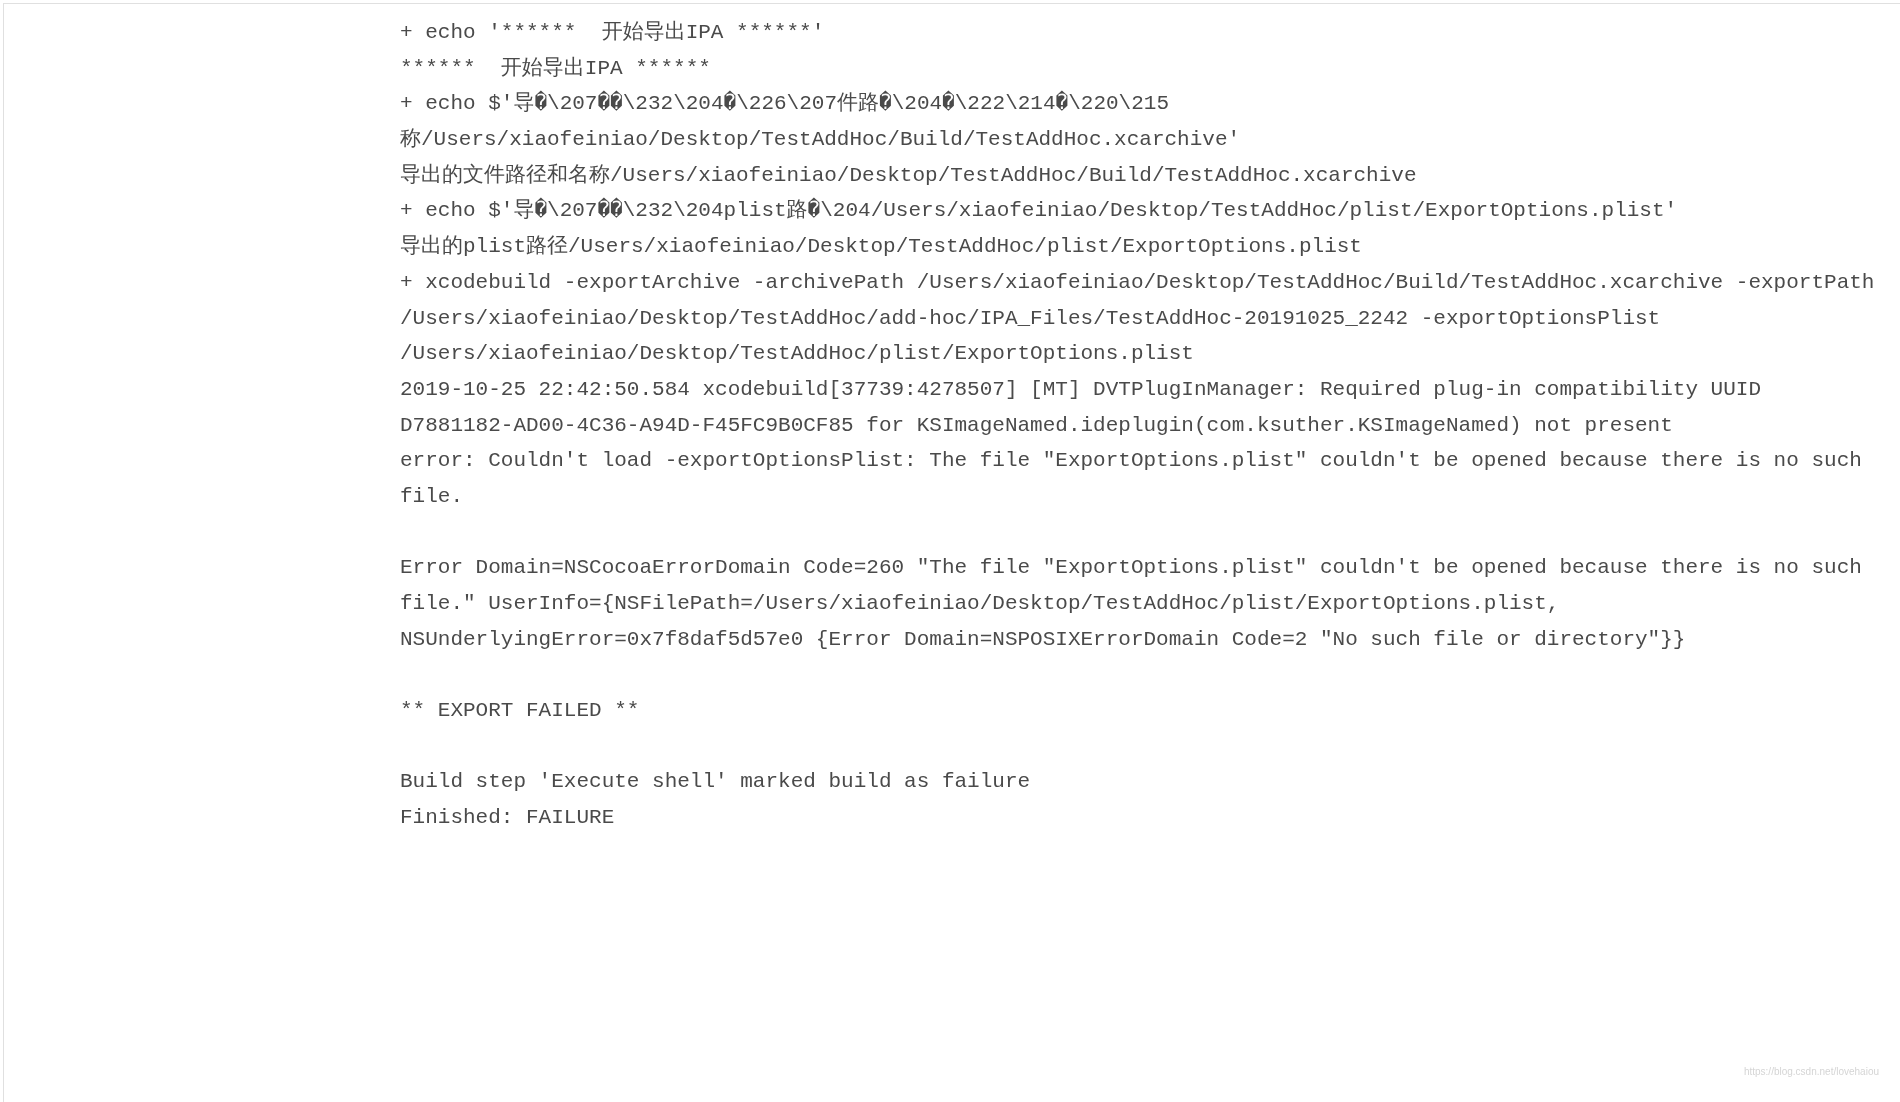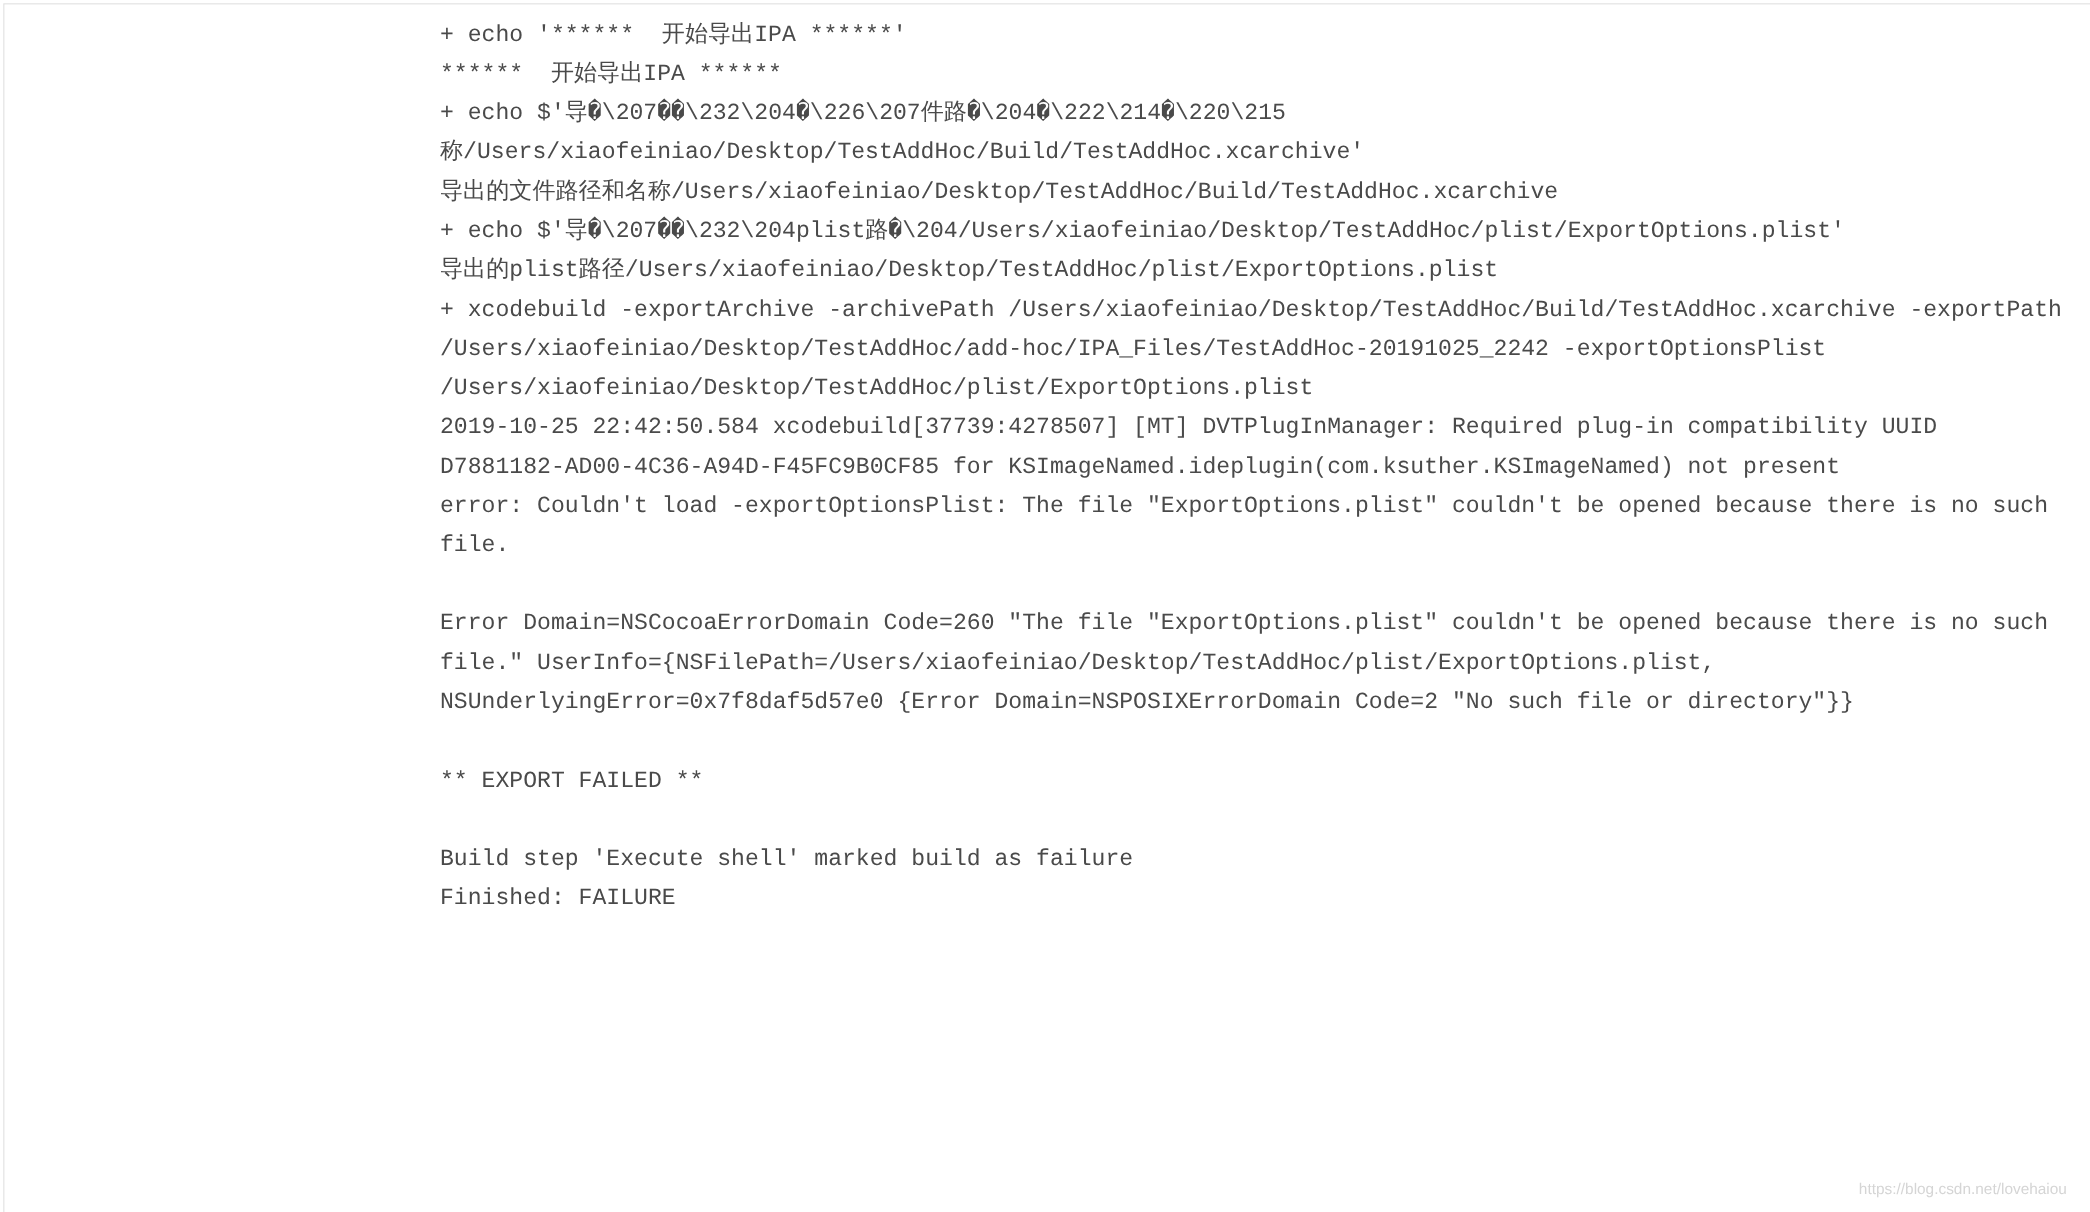--- a/index.html
+++ b/index.html
@@ -26,24 +26,24 @@
       border: 1px solid #e0e0e0;
     }
     .console-output {
       white-space: pre-wrap;
       word-wrap: break-word;
       font-family: "Courier New", Courier, monospace;
       color: #4a4a4a;
     }
     .watermark {
       position: fixed;
-      bottom: 8px;
+      bottom: 21px;
       right: 20px;
       color: #d5d5d5;
-      font-size: 14px;
+      font-size: 10px;
       font-family: Arial, sans-serif;
     }
   </style>
 </head>
 <body>
 
 <div class="console-container">
   <pre class="console-output">+ echo '******  开始导出IPA ******'
 ******  开始导出IPA ******
 + echo $'导�\207��\232\204�\226\207件路�\204�\222\214�\220\215称/Users/xiaofeiniao/Desktop/TestAddHoc/Build/TestAddHoc.xcarchive'

